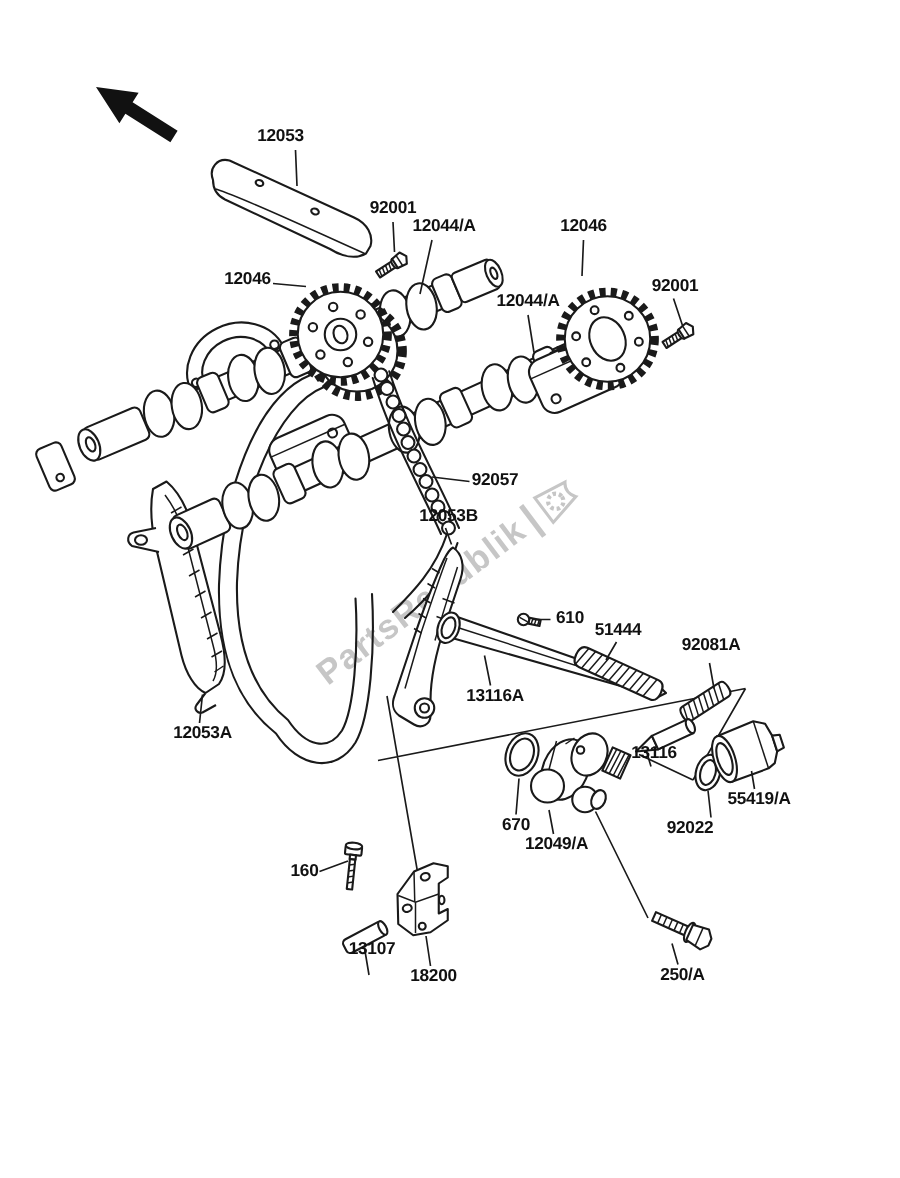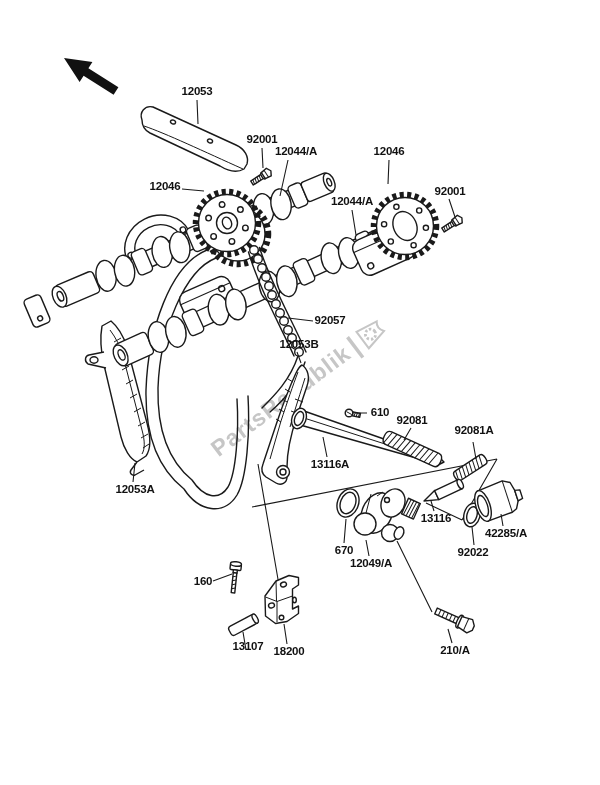--- a/index.html
+++ b/index.html
@@ -298,37 +298,37 @@
 
     <g>
       <path class="lead" d="M197,100 L198,124 M262,148 L263,168 M288,160 L280,196 M182,189 L204,191
         M389,160 L388,184 M449,199 L455,217 M352,210 L356,235 M313,321 L288,318 M297,352 L301,363
         M133,482 L135,463 M367,413 L355,413 M411,428 L404,440 M473,442 L476,459 M327,457 L323,437
         M434,511 L431,501 M503,526 L501,514 M474,545 L472,527 M344,543 L346,519 M369,556 L366,540
         M213,581 L232,574 M246,650 L243,632 M287,644 L284,624 M452,643 L448,629"></path>
     </g>
   </svg>
 
-  <div class="plabel" style="left:197px;top:85px">12053</div>
+  <div class="plabel" style="left:187px;top:85px">12053</div>
   <div class="plabel" style="left:262px;top:133px">92001</div>
   <div class="plabel" style="left:296px;top:145px">12044/A</div>
   <div class="plabel" style="left:165px;top:180px">12046</div>
   <div class="plabel" style="left:389px;top:145px">12046</div>
   <div class="plabel" style="left:450px;top:185px">92001</div>
   <div class="plabel" style="left:352px;top:195px">12044/A</div>
   <div class="plabel" style="left:330px;top:314px">92057</div>
   <div class="plabel" style="left:299px;top:338px">12053B</div>
   <div class="plabel" style="left:135px;top:483px">12053A</div>
   <div class="plabel" style="left:380px;top:406px">610</div>
-  <div class="plabel" style="left:412px;top:414px">92081</div>
+  <div class="plabel" style="left:412px;top:414px">51444</div>
   <div class="plabel" style="left:474px;top:424px">92081A</div>
   <div class="plabel" style="left:330px;top:458px">13116A</div>
-  <div class="plabel" style="left:436px;top:512px">13116</div>
-  <div class="plabel" style="left:506px;top:527px">42285/A</div>
-  <div class="plabel" style="left:473px;top:546px">92022</div>
+  <div class="plabel" style="left:436px;top:496px">13116</div>
+  <div class="plabel" style="left:506px;top:527px">55419/A</div>
+  <div class="plabel" style="left:460px;top:546px">92022</div>
   <div class="plabel" style="left:344px;top:544px">670</div>
   <div class="plabel" style="left:371px;top:557px">12049/A</div>
   <div class="plabel" style="left:203px;top:575px">160</div>
-  <div class="plabel" style="left:248px;top:640px">13107</div>
+  <div class="plabel" style="left:248px;top:627px">13107</div>
   <div class="plabel" style="left:289px;top:645px">18200</div>
-  <div class="plabel" style="left:455px;top:644px">210/A</div>
+  <div class="plabel" style="left:455px;top:644px">250/A</div>
 
 </div>
 
 </body></html>

